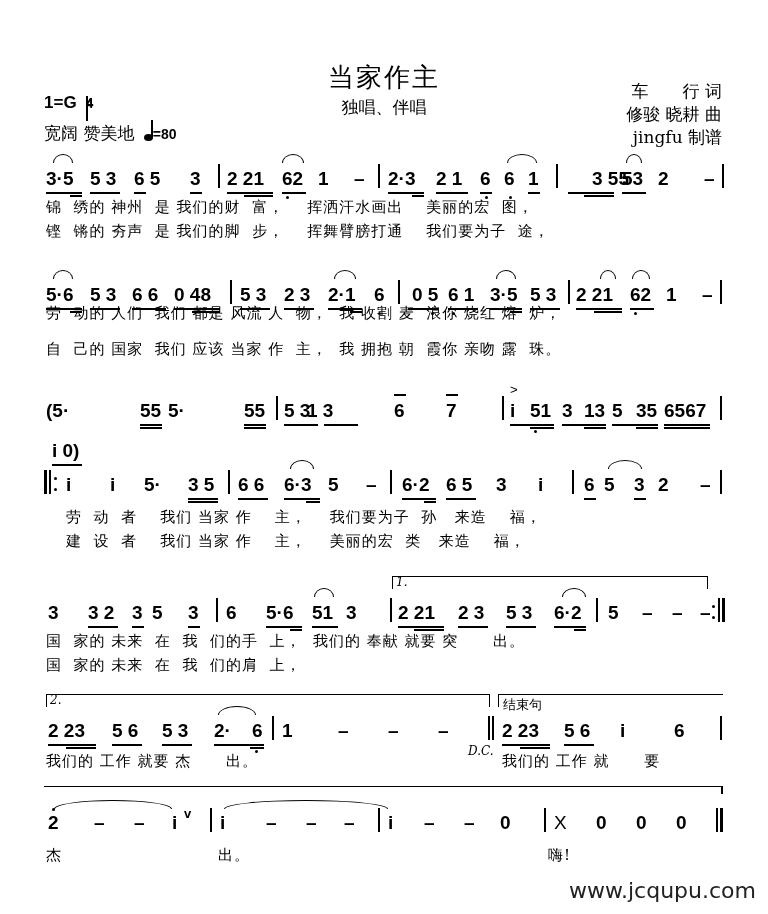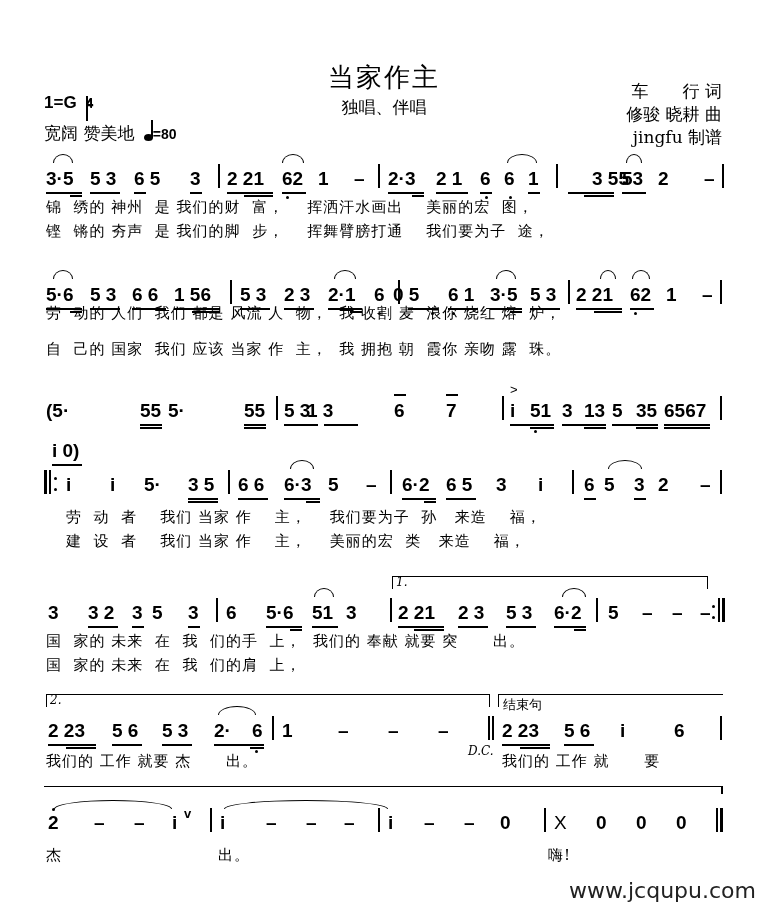--- a/index.html
+++ b/index.html
@@ -103,36 +103,36 @@
 
 <div class="row" style="top:276px">
   <div class="n" style="left:2px">5·6</div>
   <div class="tie" style="left:9px;top:-6px;width:18px"></div>
   <div class="ul" style="left:2px;top:32px;width:36px"></div>
   <div class="ul" style="left:26px;top:35px;width:12px"></div>
   <div class="n" style="left:46px">5 3</div>
   <div class="ul" style="left:46px;top:32px;width:30px"></div>
   <div class="n" style="left:88px">6 6</div>
   <div class="ul" style="left:88px;top:32px;width:34px"></div>
-  <div class="n" style="left:130px">1 56</div>
+  <div class="n" style="left:130px">0 48</div>
   <div class="ul" style="left:130px;top:32px;width:46px"></div>
   <div class="ul" style="left:148px;top:35px;width:28px"></div>
   <div class="bar" style="left:186px"></div>
   <div class="n" style="left:196px">5 3</div>
   <div class="ul" style="left:196px;top:32px;width:30px"></div>
   <div class="n" style="left:240px">2 3</div>
   <div class="ul" style="left:240px;top:32px;width:30px"></div>
   <div class="n" style="left:284px">2·1</div>
   <div class="tie" style="left:290px;top:-6px;width:20px"></div>
   <div class="ul" style="left:284px;top:32px;width:34px"></div>
   <div class="ul" style="left:306px;top:35px;width:12px"></div>
   <div class="n" style="left:330px">6</div>
   <div class="dot-up" style="left:334px;top:36px"></div>
   <div class="bar" style="left:354px"></div>
-  <div class="n" style="left:349px">0 5</div>
+  <div class="n" style="left:368px">0 5</div>
   <div class="ul" style="left:364px;top:32px;width:30px"></div>
   <div class="dot-up" style="left:387px;top:36px"></div>
   <div class="n" style="left:404px">6 1</div>
   <div class="ul" style="left:404px;top:32px;width:30px"></div>
   <div class="dot-up" style="left:408px;top:36px"></div>
   <div class="n" style="left:446px">3·5</div>
   <div class="tie" style="left:452px;top:-6px;width:18px"></div>
   <div class="ul" style="left:446px;top:32px;width:32px"></div>
   <div class="ul" style="left:466px;top:35px;width:12px"></div>
   <div class="n" style="left:486px">5 3</div>

